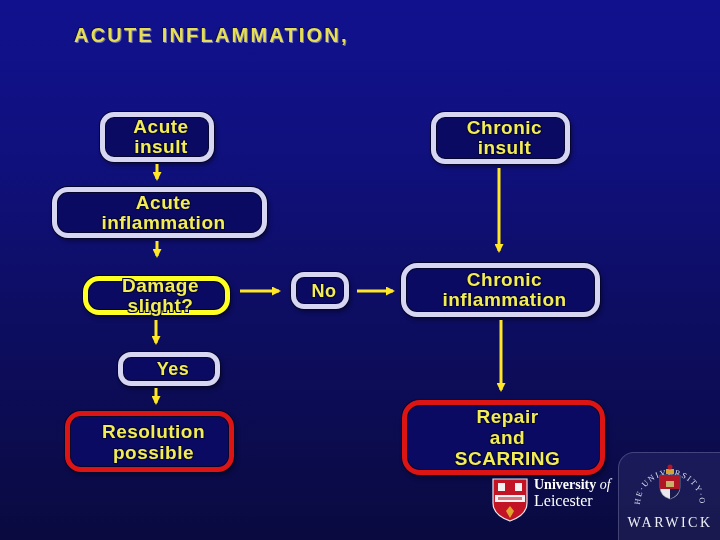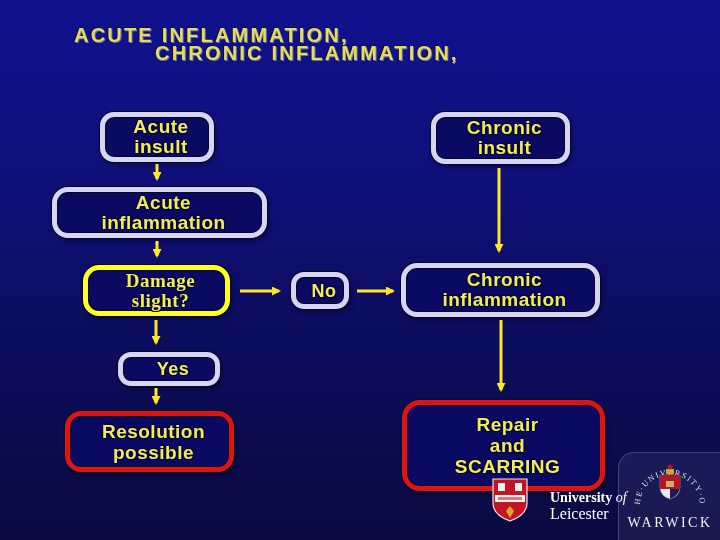--- a/index.html
+++ b/index.html
@@ -38,57 +38,56 @@
     color:#f2ec55;white-space:pre-line;
     text-shadow:-1px -1px 0 #06063a,1px -1px 0 #06063a,-1px 1px 0 #06063a,1px 1px 0 #06063a;
   }
   .box--decision{border-color:#ffff22;}
   .box--outcome{border-color:#dd1414;}
   .box--small .box-label{font-size:18px;}
 
   .node-acute-insult        {left:100px;top:112px;width:114px;height:50px;border-radius:14px;}
   .node-chronic-insult      {left:431px;top:112px;width:139px;height:52px;border-radius:14px;}
   .node-acute-inflammation  {left:52px; top:187px;width:215px;height:51px;}
-  .node-damage-slight       {left:83px; top:265px;width:147px;height:51px;font-family:Liberation Serif, serif;}
+  .node-damage-slight       {left:83px; top:276px;width:147px;height:39px;}
   .node-no                  {left:291px;top:272px;width:58px; height:37px;border-radius:13px;}
   .node-chronic-inflammation{left:401px;top:263px;width:199px;height:54px;}
   .node-yes                 {left:118px;top:352px;width:102px; height:34px;border-radius:13px;}
   .node-resolution          {left:65px; top:411px;width:169px;height:61px;}
-  .node-repair              {left:402px;top:400px;width:203px;height:91px;border-radius:18px;}
+  .node-repair              {left:402px;top:400px;width:203px;height:75px;border-radius:18px;}
   .node-repair .box-label, .node-resolution .box-label{line-height:21px;}
 
   
   .arrows{position:absolute;left:0;top:0;width:720px;height:540px;pointer-events:none;}
 
   
   .warwick-panel{
     position:absolute;left:618px;top:452px;width:102px;height:88px;
     background:rgba(200,210,250,0.08);
     border-top:1px solid rgba(215,222,255,0.22);
     border-left:1px solid rgba(215,222,255,0.22);
     border-radius:16px 0 0 0;
   }
   .leicester{
     position:absolute;left:492px;top:478px;
-    display:flex;align-items:flex-end;gap:22px;
+    display:flex;align-items:flex-start;gap:6px;
     color:#ffffff;
   }
   .leicester-text{font-family:"Liberation Serif",serif;line-height:1;}
   .leicester-top{font-size:14px;font-weight:bold;}
   .leicester-top .of{font-style:italic;font-weight:normal;}
   .leicester-name{font-size:16px;font-weight:normal;margin-top:1px;}
   .warwick-svg{position:absolute;left:622px;top:453px;}
 </style>
 </head>
 <body>
 
 <div class="slide">
 
   <div class="title-line title-line-1">ACUTE INFLAMMATION,</div>
-  <div class="title-line title-line-2">CHRONIC INFLAMMATION,</div>
 
   <div class="box node-acute-insult">
     <span class="box-label">Acute
 insult</span>
   </div>
   <div class="box node-chronic-insult">
     <span class="box-label">Chronic
 insult</span>
   </div>
   <div class="box node-acute-inflammation">

